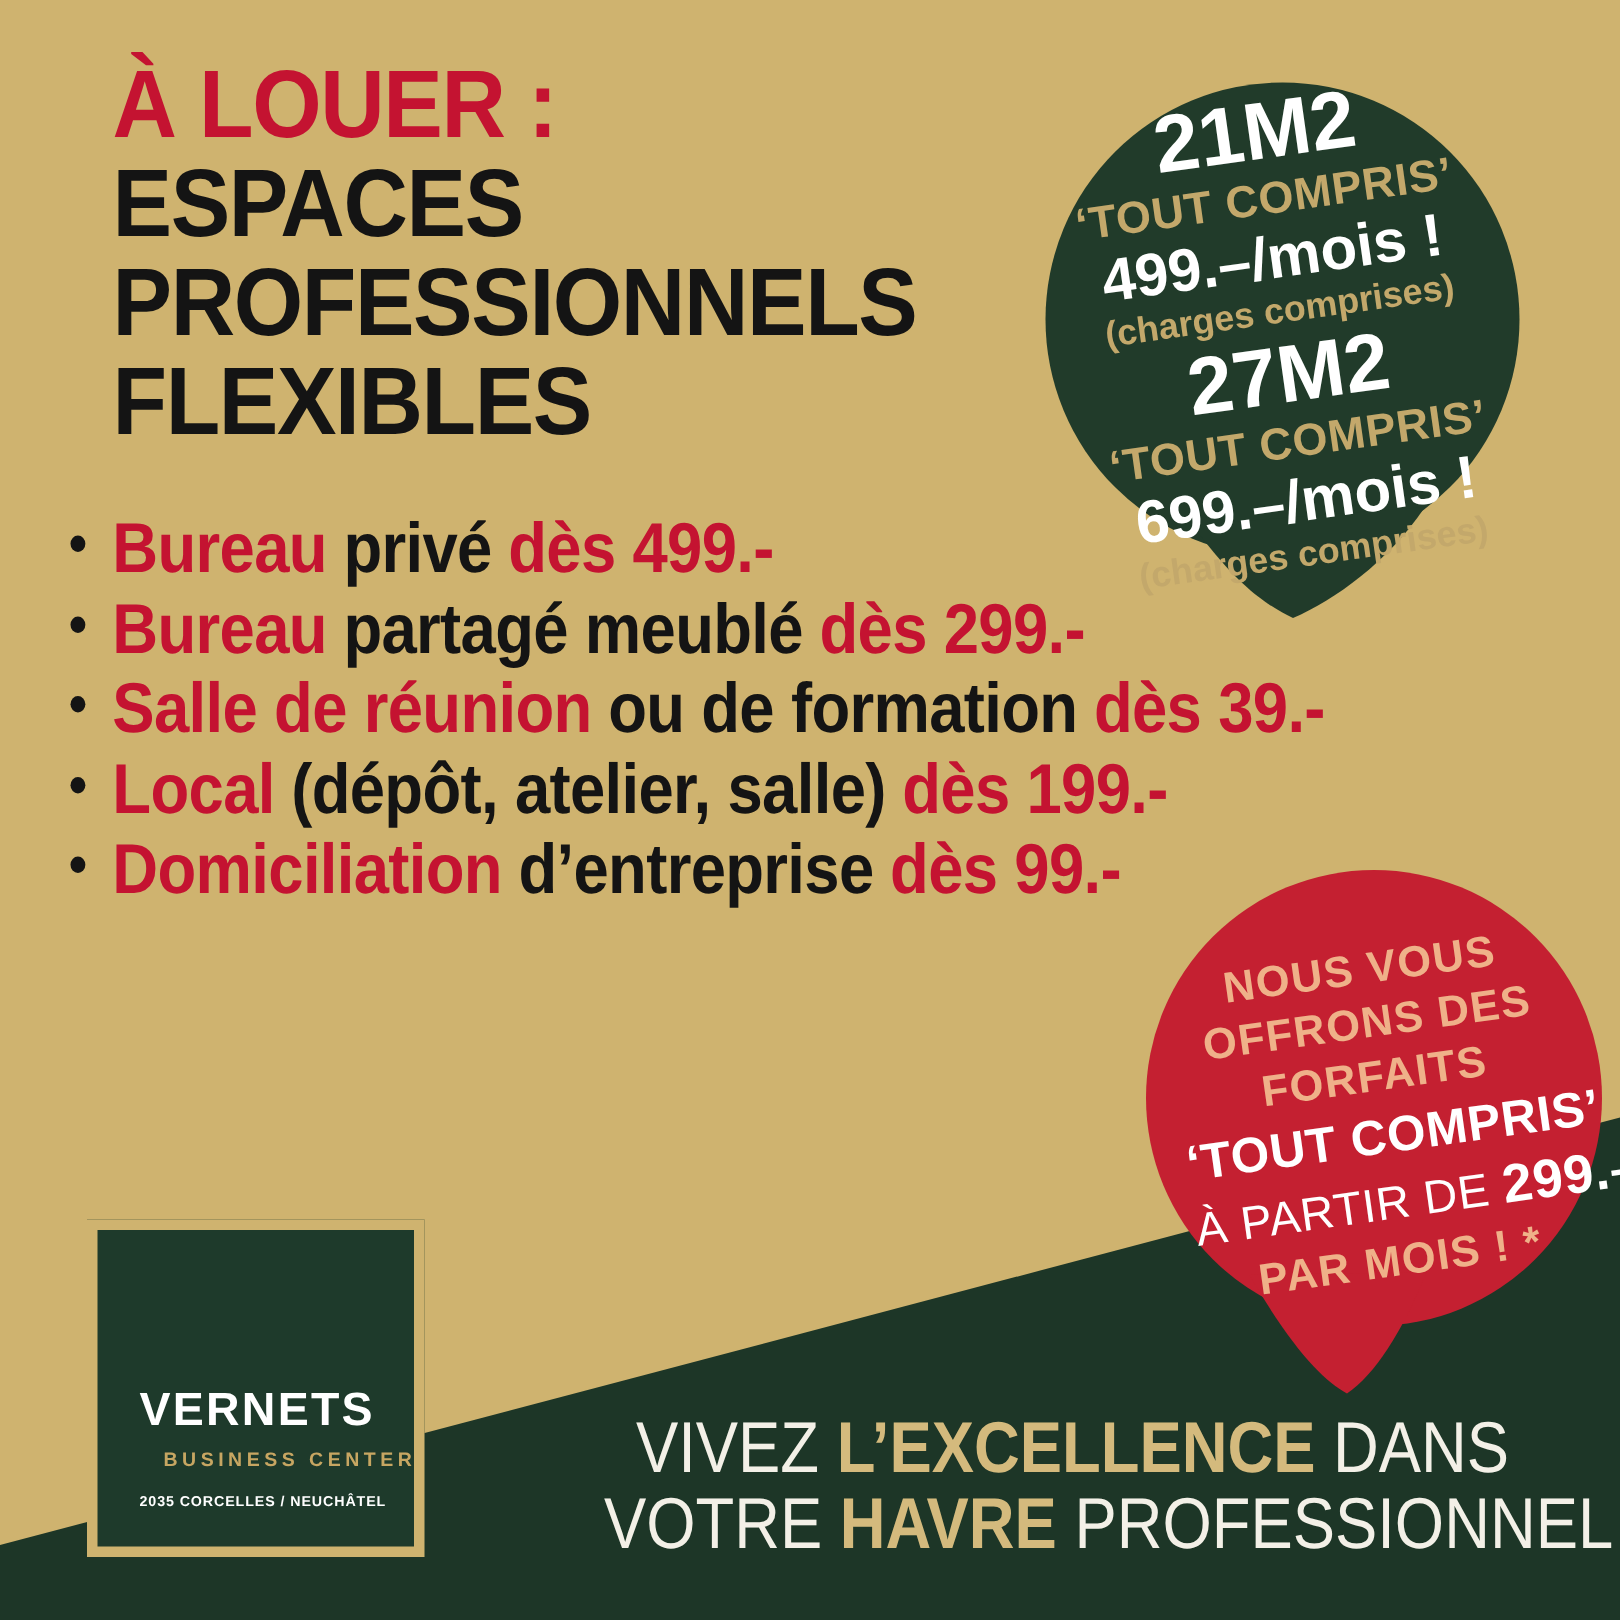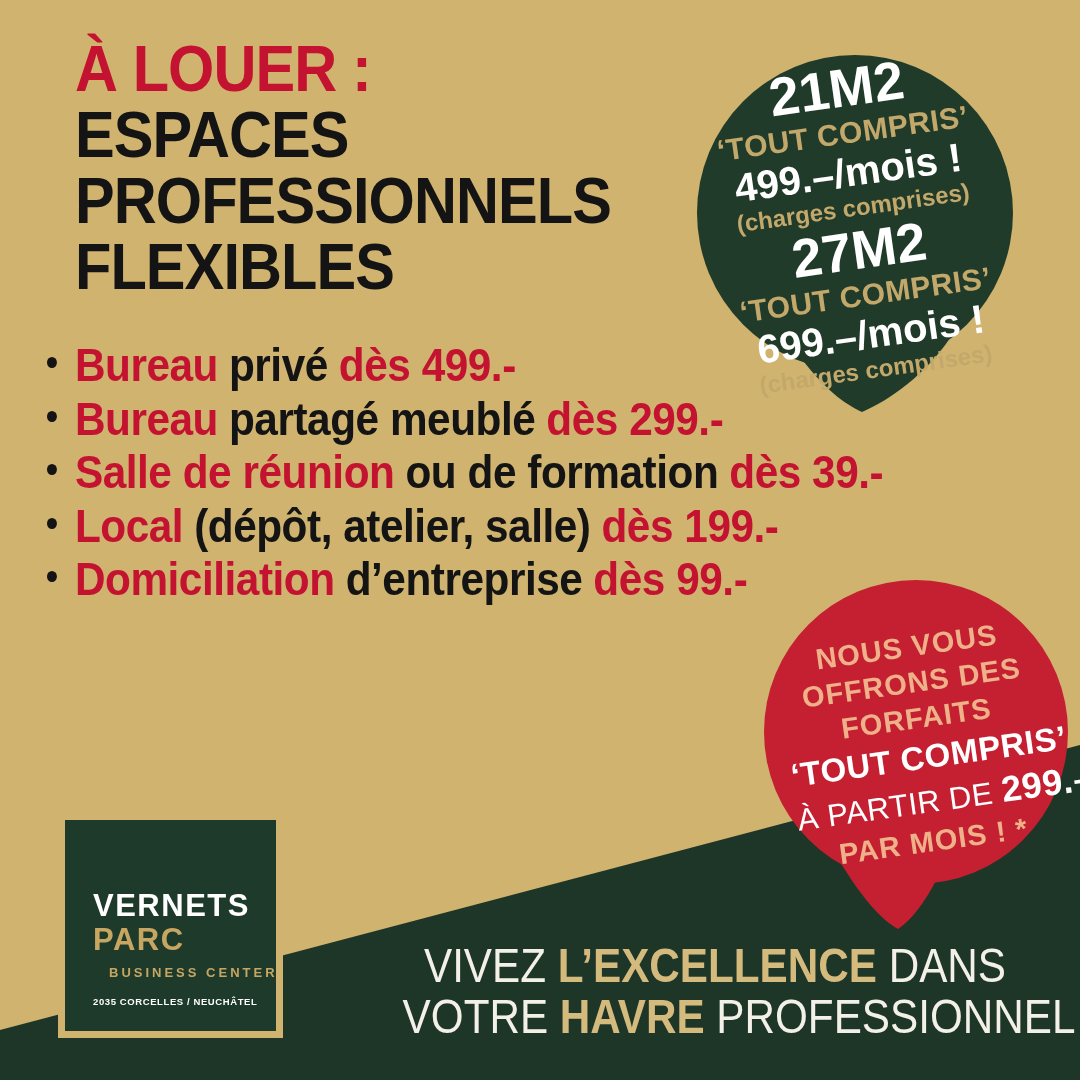--- a/index.html
+++ b/index.html
@@ -145,21 +145,20 @@
     <div class="rb-peach">OFFRONS DES</div>
     <div class="rb-peach">FORFAITS</div>
     <div class="rb-white">‘TOUT COMPRIS’</div>
     <div class="rb-mixed"><span>À PARTIR DE </span><span class="rb-price">299.–</span></div>
     <div class="rb-peach">PAR MOIS ! *</div>
   </div>
 
   <div class="logo">
     <div class="logo-inner">
       <div class="logo-name1">VERNETS</div>
-      <div class="logo-name2">PARC</div>
       <div class="logo-sub">BUSINESS CENTER</div>
       <div class="logo-addr">2035 CORCELLES / NEUCHÂTEL</div>
     </div>
   </div>
 
   <div class="banner">
     <div><span>VIVEZ </span><span class="hl">L’EXCELLENCE</span><span> DANS</span></div>
     <div><span>VOTRE </span><span class="hl">HAVRE</span><span> PROFESSIONNEL</span></div>
   </div>
 

